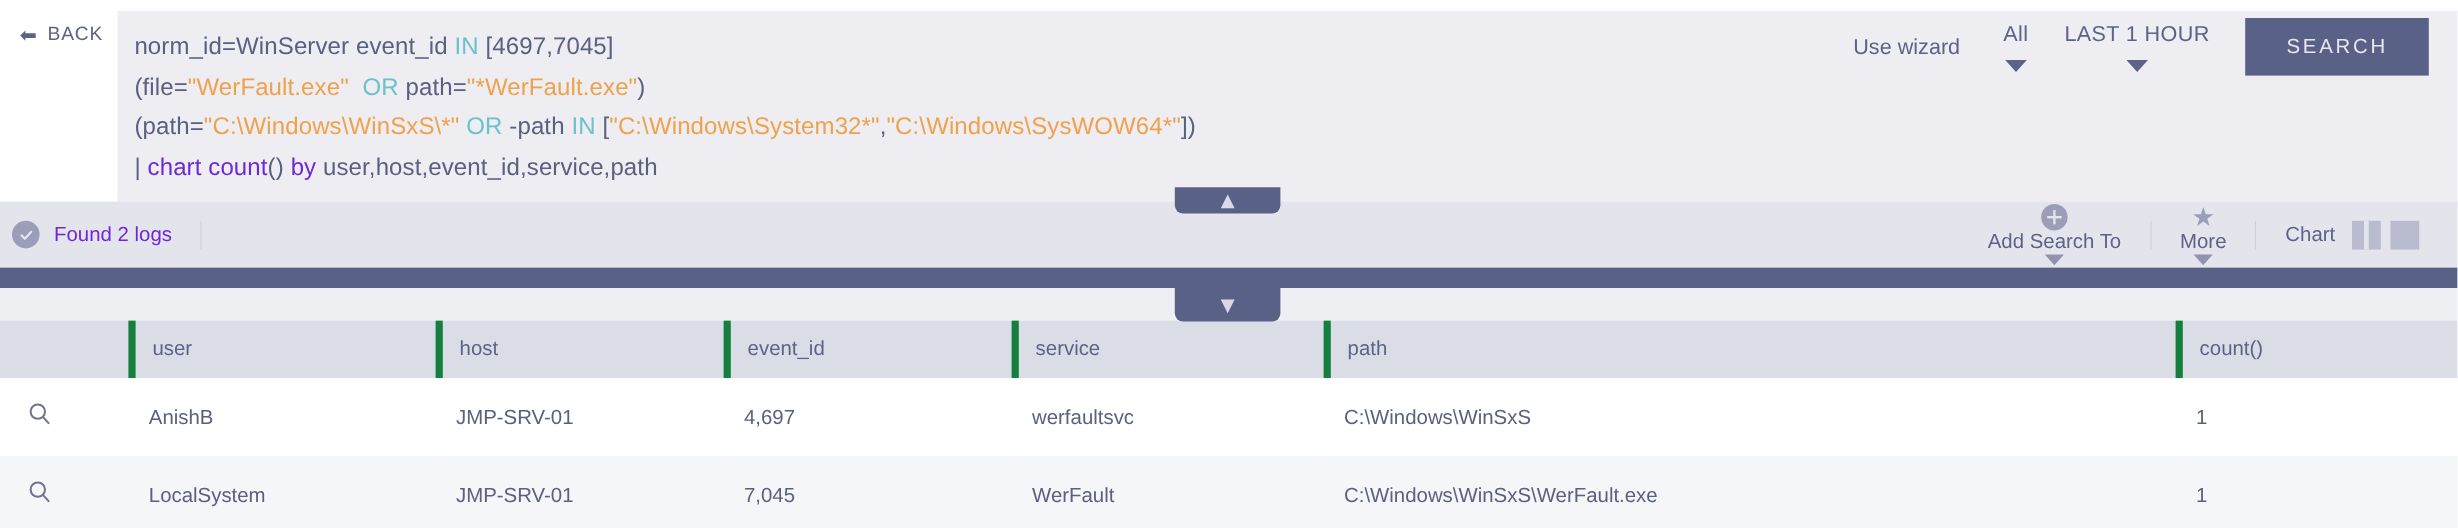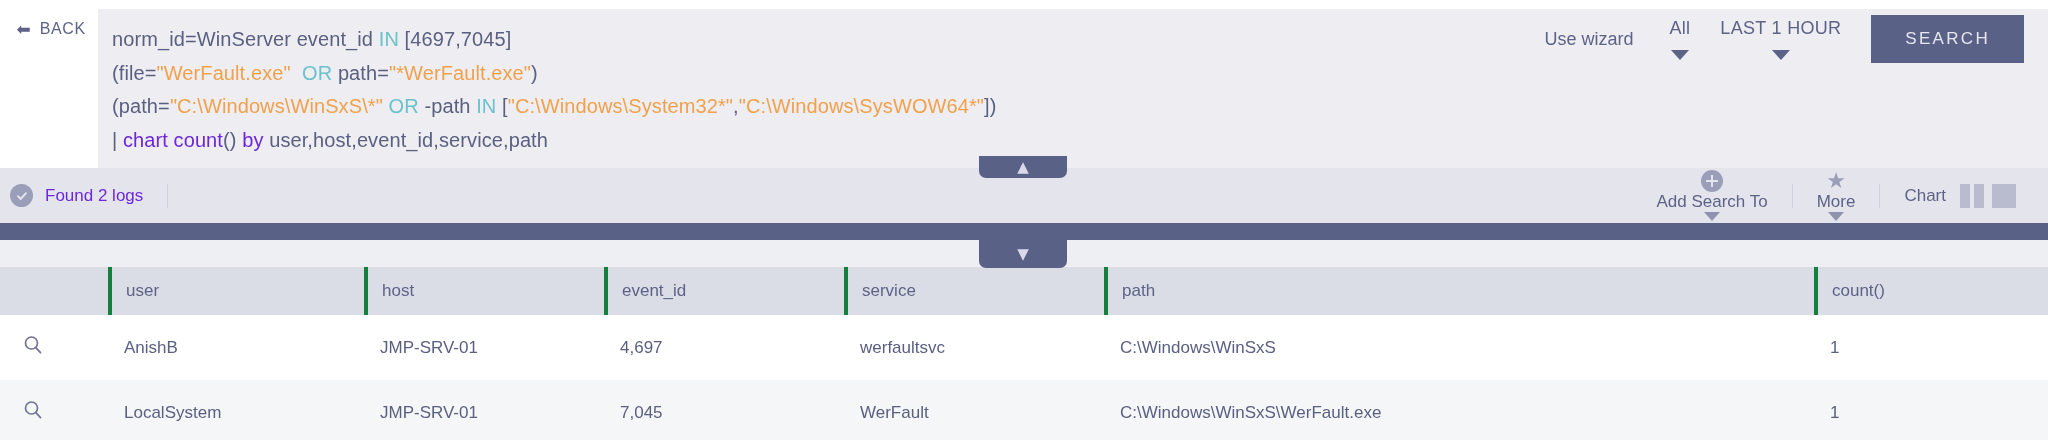--- a/index.html
+++ b/index.html
@@ -262,21 +262,21 @@
     table-layout: fixed;
   }
   table.results thead th {
     background: #dadde6;
     color: #5d6387;
     font-size: 17px;
     font-weight: normal;
     text-align: left;
     height: 48px;
     padding: 0 0 0 14px;
-    border-right: 4px solid #15803d;
+    border-right: 6px solid #15803d;
     vertical-align: middle;
   }
   table.results thead th:last-child { border-right: none; }
   table.results tbody td {
     color: #5a6080;
     font-size: 17px;
     height: 65px;
     padding: 0 0 0 14px;
     vertical-align: middle;
     white-space: nowrap;

